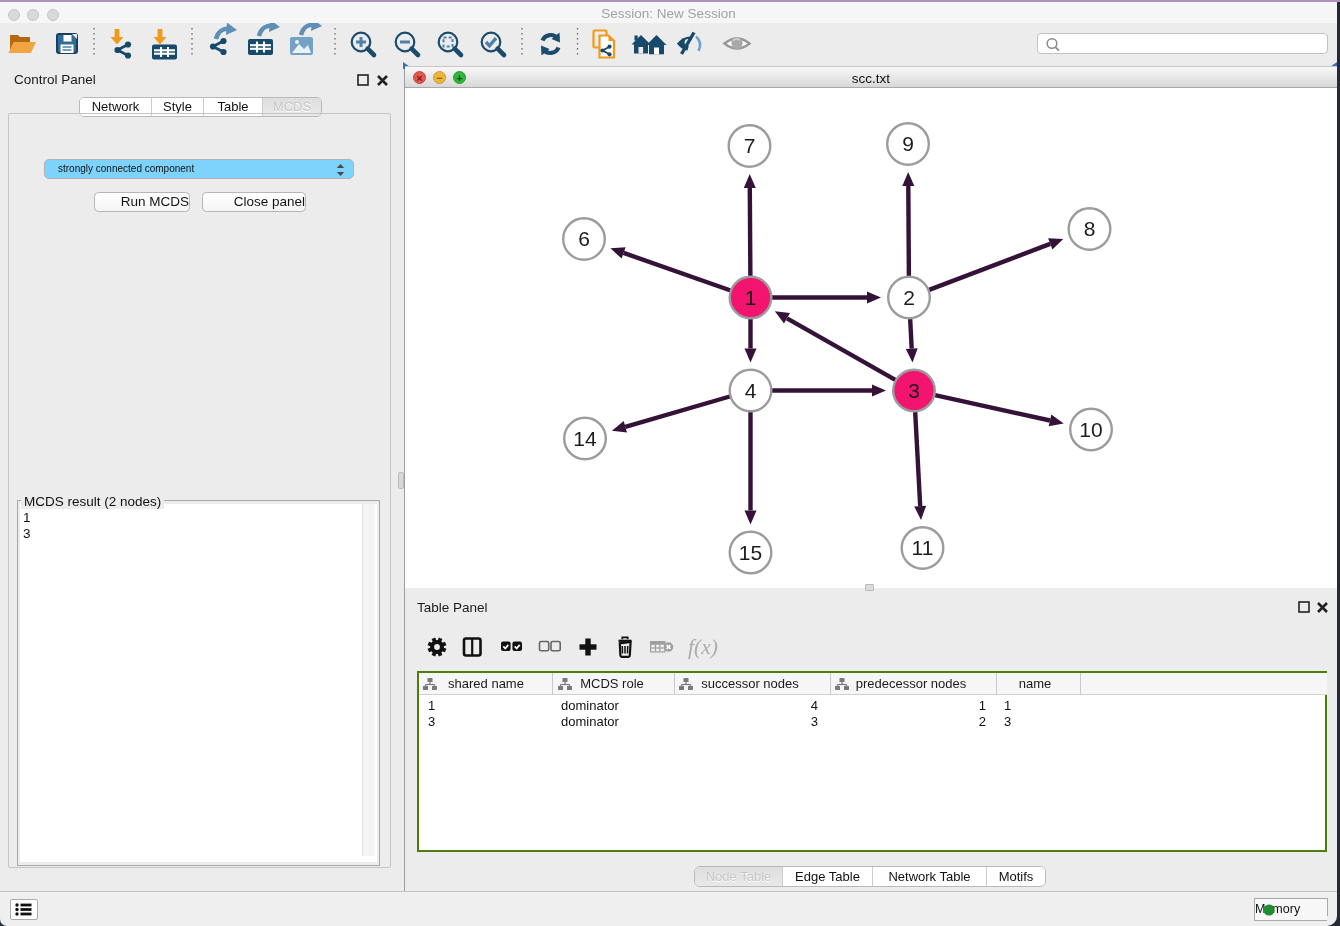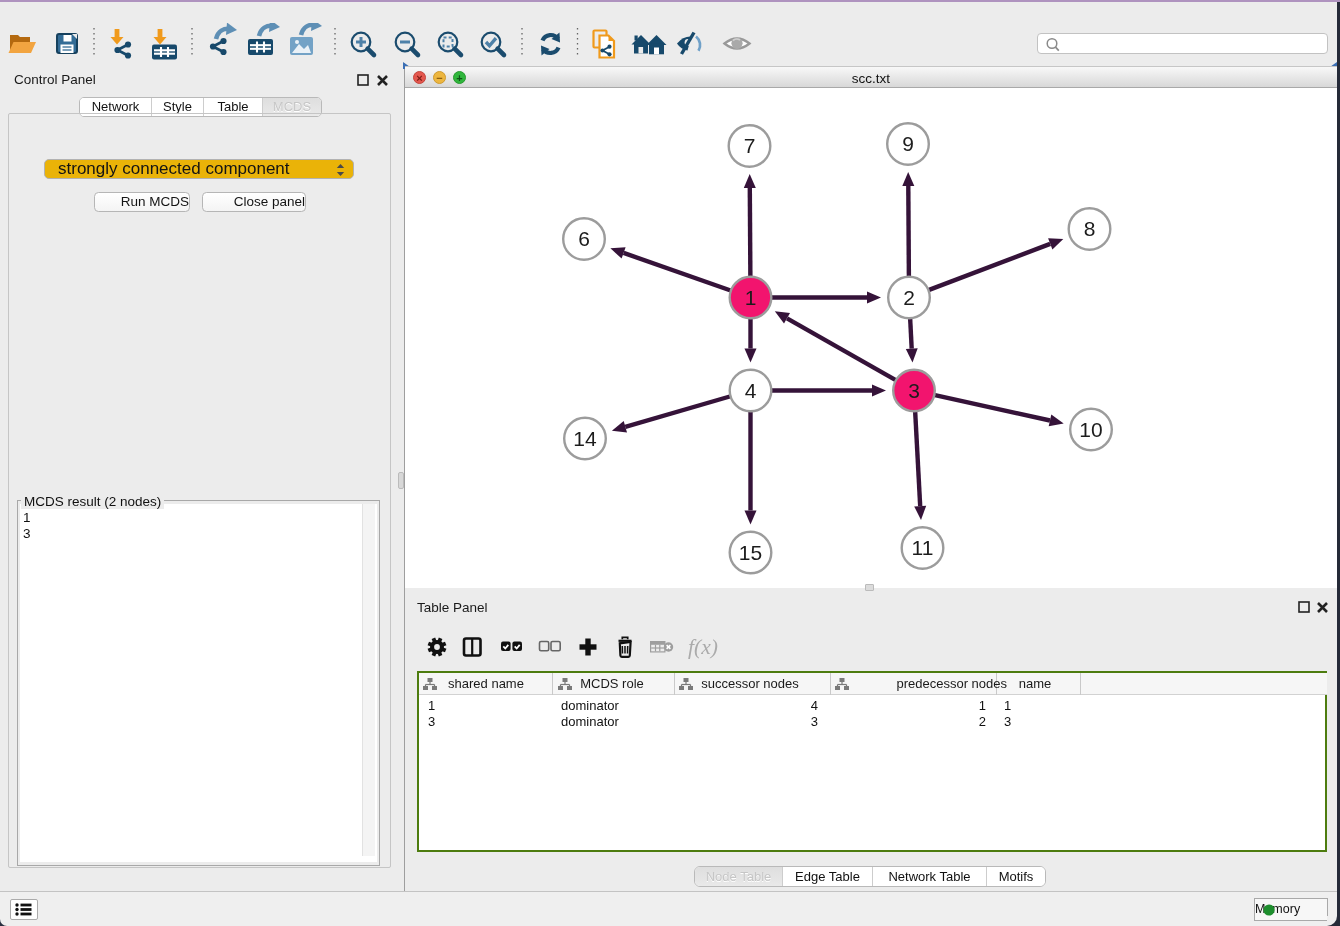--- a/index.html
+++ b/index.html
@@ -13,21 +13,21 @@
 #titletext{position:absolute;top:4px;left:0;width:1337px;text-align:center;font-size:13.5px;color:#A2A2A2}
 #search{position:absolute;left:1037px;top:33px;width:291px;height:21px;background:#fff;border:1px solid #C2C2C2;border-radius:4px}
 
 #cphead{position:absolute;left:14px;top:72px;font-size:13.5px;color:#1a1a1a}
 #cpbox{position:absolute;left:8px;top:113px;width:383px;height:755px;border:1px solid #C5C5C5;border-radius:2px}
 .tabs{position:absolute;display:flex;border:1px solid #B9B9B9;border-radius:5px;overflow:hidden;background:#fff}
 .tab{font-size:13px;color:#111;text-align:center;line-height:18px;height:18px;background:#fff;border-right:1px solid #CDCDCD}
 .tab:last-child{border-right:none}
 .tabdis{background:linear-gradient(#DEDEDE,#E9E9E9);color:#C6C6C6;text-shadow:0 1px 0 #fff}
 #optlab{position:absolute;left:0px;top:136px;width:400px;text-align:center;font-size:14px;color:#141414}
-#dropdown{position:absolute;left:44px;top:159px;width:310px;height:20px;background:#eab308;border:1px solid #B2B2B2;border-radius:5px;font-size:17px;color:#141414;line-height:18px;padding-left:13px}
+#dropdown{position:absolute;left:44px;top:159px;width:310px;height:20px;background:#7dd3fc;border:1px solid #B2B2B2;border-radius:5px;font-size:10px;color:#141414;line-height:18px;padding-left:13px}
 .btn{position:absolute;height:20px;background:linear-gradient(#FFFFFF,#F4F4F4);border:1px solid #B6B6B6;border-radius:4.5px;font-size:13.5px;color:#141414;text-align:right;line-height:18px}
 #fieldset{position:absolute;left:17px;top:500px;width:363px;height:366px;border:1px solid #A8A8A8}
 #fswhite{position:absolute;left:2px;top:3px;width:357px;height:358px;background:#fff}
 #fslabel{position:absolute;left:3px;top:-7px;background:#ECECEC;padding:0 3px;font-size:13.5px;color:#111}
 #fstrack{position:absolute;right:4px;top:3px;width:13px;height:352px;background:#F4F4F4;border-left:1px solid #E2E2E2}
 #fstext{position:absolute;left:5px;top:9px;font-size:13.5px;color:#111;line-height:16px}
 #vdivider{position:absolute;left:404px;top:63px;width:1px;height:828px;background:#9E9E9E}
 #vhandle{position:absolute;left:398px;top:472px;width:6px;height:17px;background:#D8D8D8;border:1px solid #BBB;border-radius:2px}
 
 #netbar{position:absolute;left:405px;top:66px;width:932px;height:22px;background:linear-gradient(#F8F8F8,#D8D8D8);border-top:1px solid #C6C6C6;border-bottom:1px solid #A9A9A9}
@@ -49,20 +49,26 @@
 .btab:last-child{border-right:none}
 #statusbar{position:absolute;left:0;top:891px;width:1337px;height:35px;background:#EFEFEF;border-top:1px solid #C3C3C3}
 #listbtn{position:absolute;left:10px;top:7px;width:28px;height:21px;background:#fff;border:1px solid #ABABAB;border-radius:2px}
 #membtn{position:absolute;left:1254px;top:6px;width:74px;height:23px;background:#F7F7F7;border:1px solid #A9A9A9;font-size:12.5px;color:#111;line-height:21px}
 .tabdis{background:linear-gradient(#DEDEDE,#E9E9E9) !important;color:#C6C6C6 !important;text-shadow:0 1px 0 #fff}
 </style></head>
 <body>
 <div id="win">
 <div id="topstrip"></div>
     <div id="rightstrip"></div>
+<div id="titlebar">
+ <div class="tl" style="left:8px"></div>
+      <div class="tl" style="left:27px"></div>
+      <div class="tl" style="left:47px"></div>
+ <div id="titletext">Session: New Session</div>
+</div>
 <svg id="tbsvg" style="position:absolute;left:0;top:23px" width="1337" height="40">
 <path d="M10,12 h8 l3,3 h9 v4 h-20 z" fill="#B4690F"></path>
 <path d="M10,14 h20 v16 h-20 z" fill="#B4690F"></path>
 <path d="M13.5,19 h22.5 l-5,11 h-22.5 z" fill="#F2A440"></path>
 <rect x="57" y="11" width="20" height="19" rx="2" fill="#336C96" stroke="#16415E" stroke-width="2"></rect>
 <path d="M77,11 l0,5 l-5,-5 z" fill="#ECECEC"></path>
 <rect x="63.5" y="12" width="8" height="6.5" fill="#fff"></rect>
 <rect x="60.5" y="21.5" width="13" height="8.5" fill="#fff"></rect>
 <line x1="62.5" y1="24" x2="71.5" y2="24" stroke="#336C96" stroke-width="1.3"></line>
 <line x1="62.5" y1="27" x2="71.5" y2="27" stroke="#336C96" stroke-width="1.3"></line>
@@ -318,21 +324,21 @@
         <line x1="423" y1="9" x2="423" y2="11.5" stroke="#7a7a7a" stroke-width="1.2"></line>
         <line x1="418.5" y1="11.5" x2="427.5" y2="11.5" stroke="#7a7a7a" stroke-width="1.2"></line>
         <line x1="418.5" y1="11.5" x2="418.5" y2="13" stroke="#7a7a7a" stroke-width="1.2"></line>
         <line x1="427.5" y1="11.5" x2="427.5" y2="13" stroke="#7a7a7a" stroke-width="1.2"></line>
         <rect x="416" y="13" width="5" height="4" fill="#7a7a7a"></rect>
         <rect x="425" y="13" width="5" height="4" fill="#7a7a7a"></rect>
       </svg>
       <div class="hlab" style="left:-13px;width:160px;text-align:center;top:3px">shared name</div>
       <div class="hlab" style="left:113px;width:160px;text-align:center;top:3px">MCDS role</div>
       <div class="hlab" style="left:251px;width:160px;text-align:center;top:3px">successor nodes</div>
-      <div class="hlab" style="left:428px;width:160px;text-align:right;top:3px">predecessor nodes</div>
+      <div class="hlab" style="left:412px;width:160px;text-align:center;top:3px">predecessor nodes</div>
       <div class="hlab" style="left:536px;width:160px;text-align:center;top:3px">name</div>
       <div class="cell" style="left:9px;top:25px">1</div>
       <div class="cell" style="left:142px;top:25px">dominator</div>
       <div class="cell" style="left:319px;top:25px;width:80px;text-align:right">4</div>
       <div class="cell" style="left:487px;top:25px;width:80px;text-align:right">1</div>
       <div class="cell" style="left:585px;top:25px">1</div>
       <div class="cell" style="left:9px;top:41px">3</div>
       <div class="cell" style="left:142px;top:41px">dominator</div>
       <div class="cell" style="left:319px;top:41px;width:80px;text-align:right">3</div>
       <div class="cell" style="left:487px;top:41px;width:80px;text-align:right">2</div>

